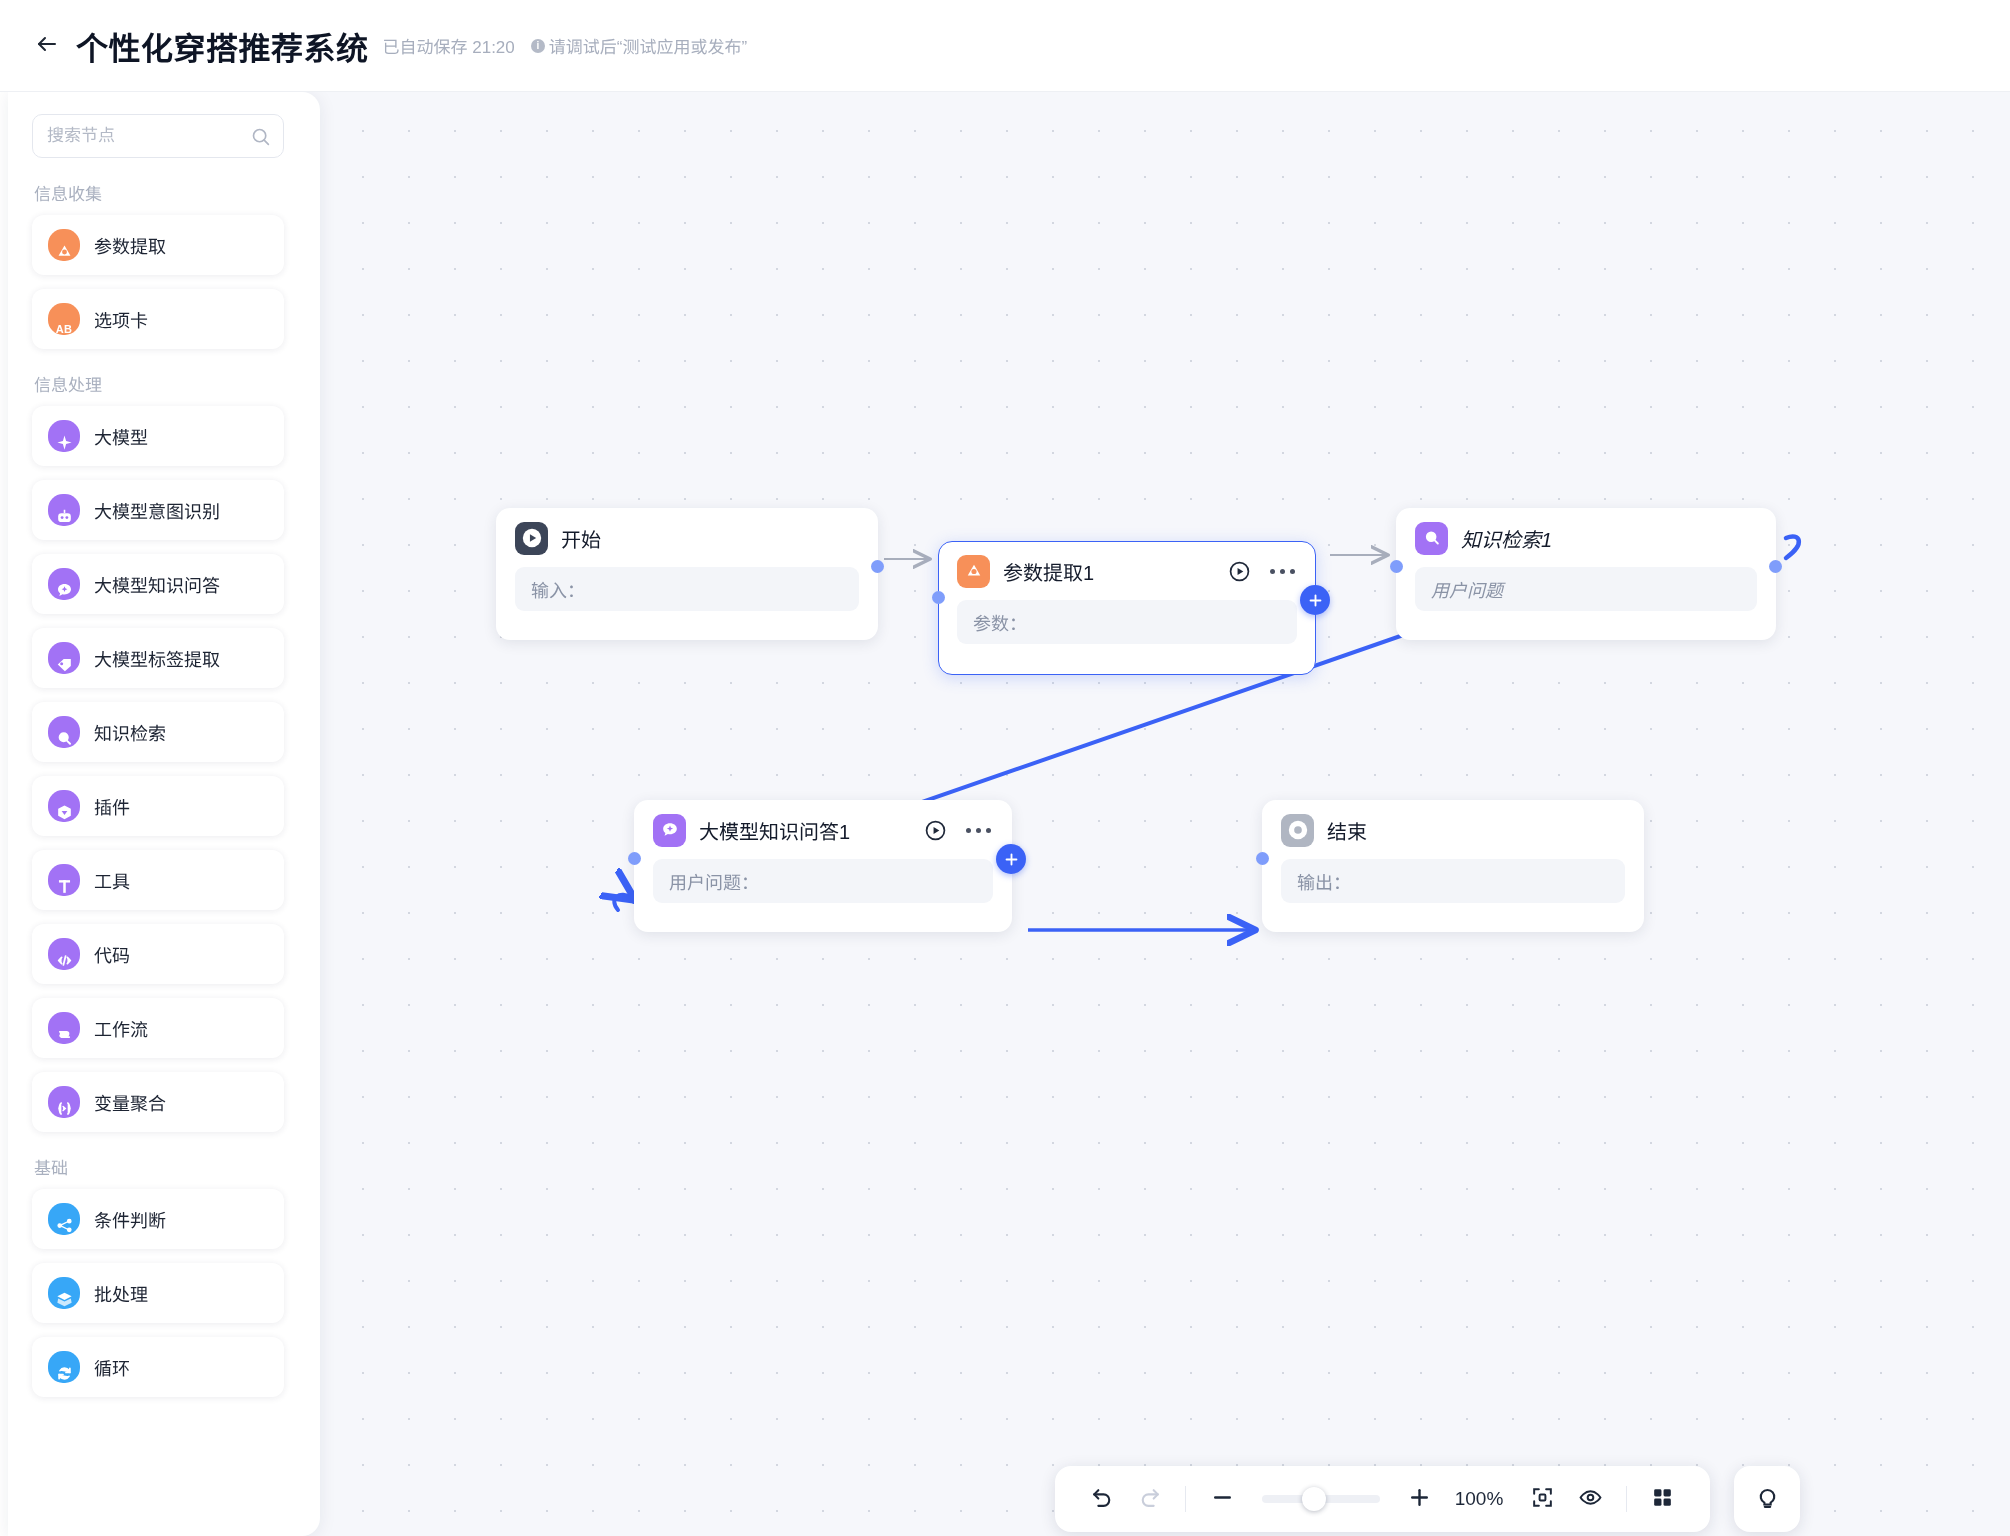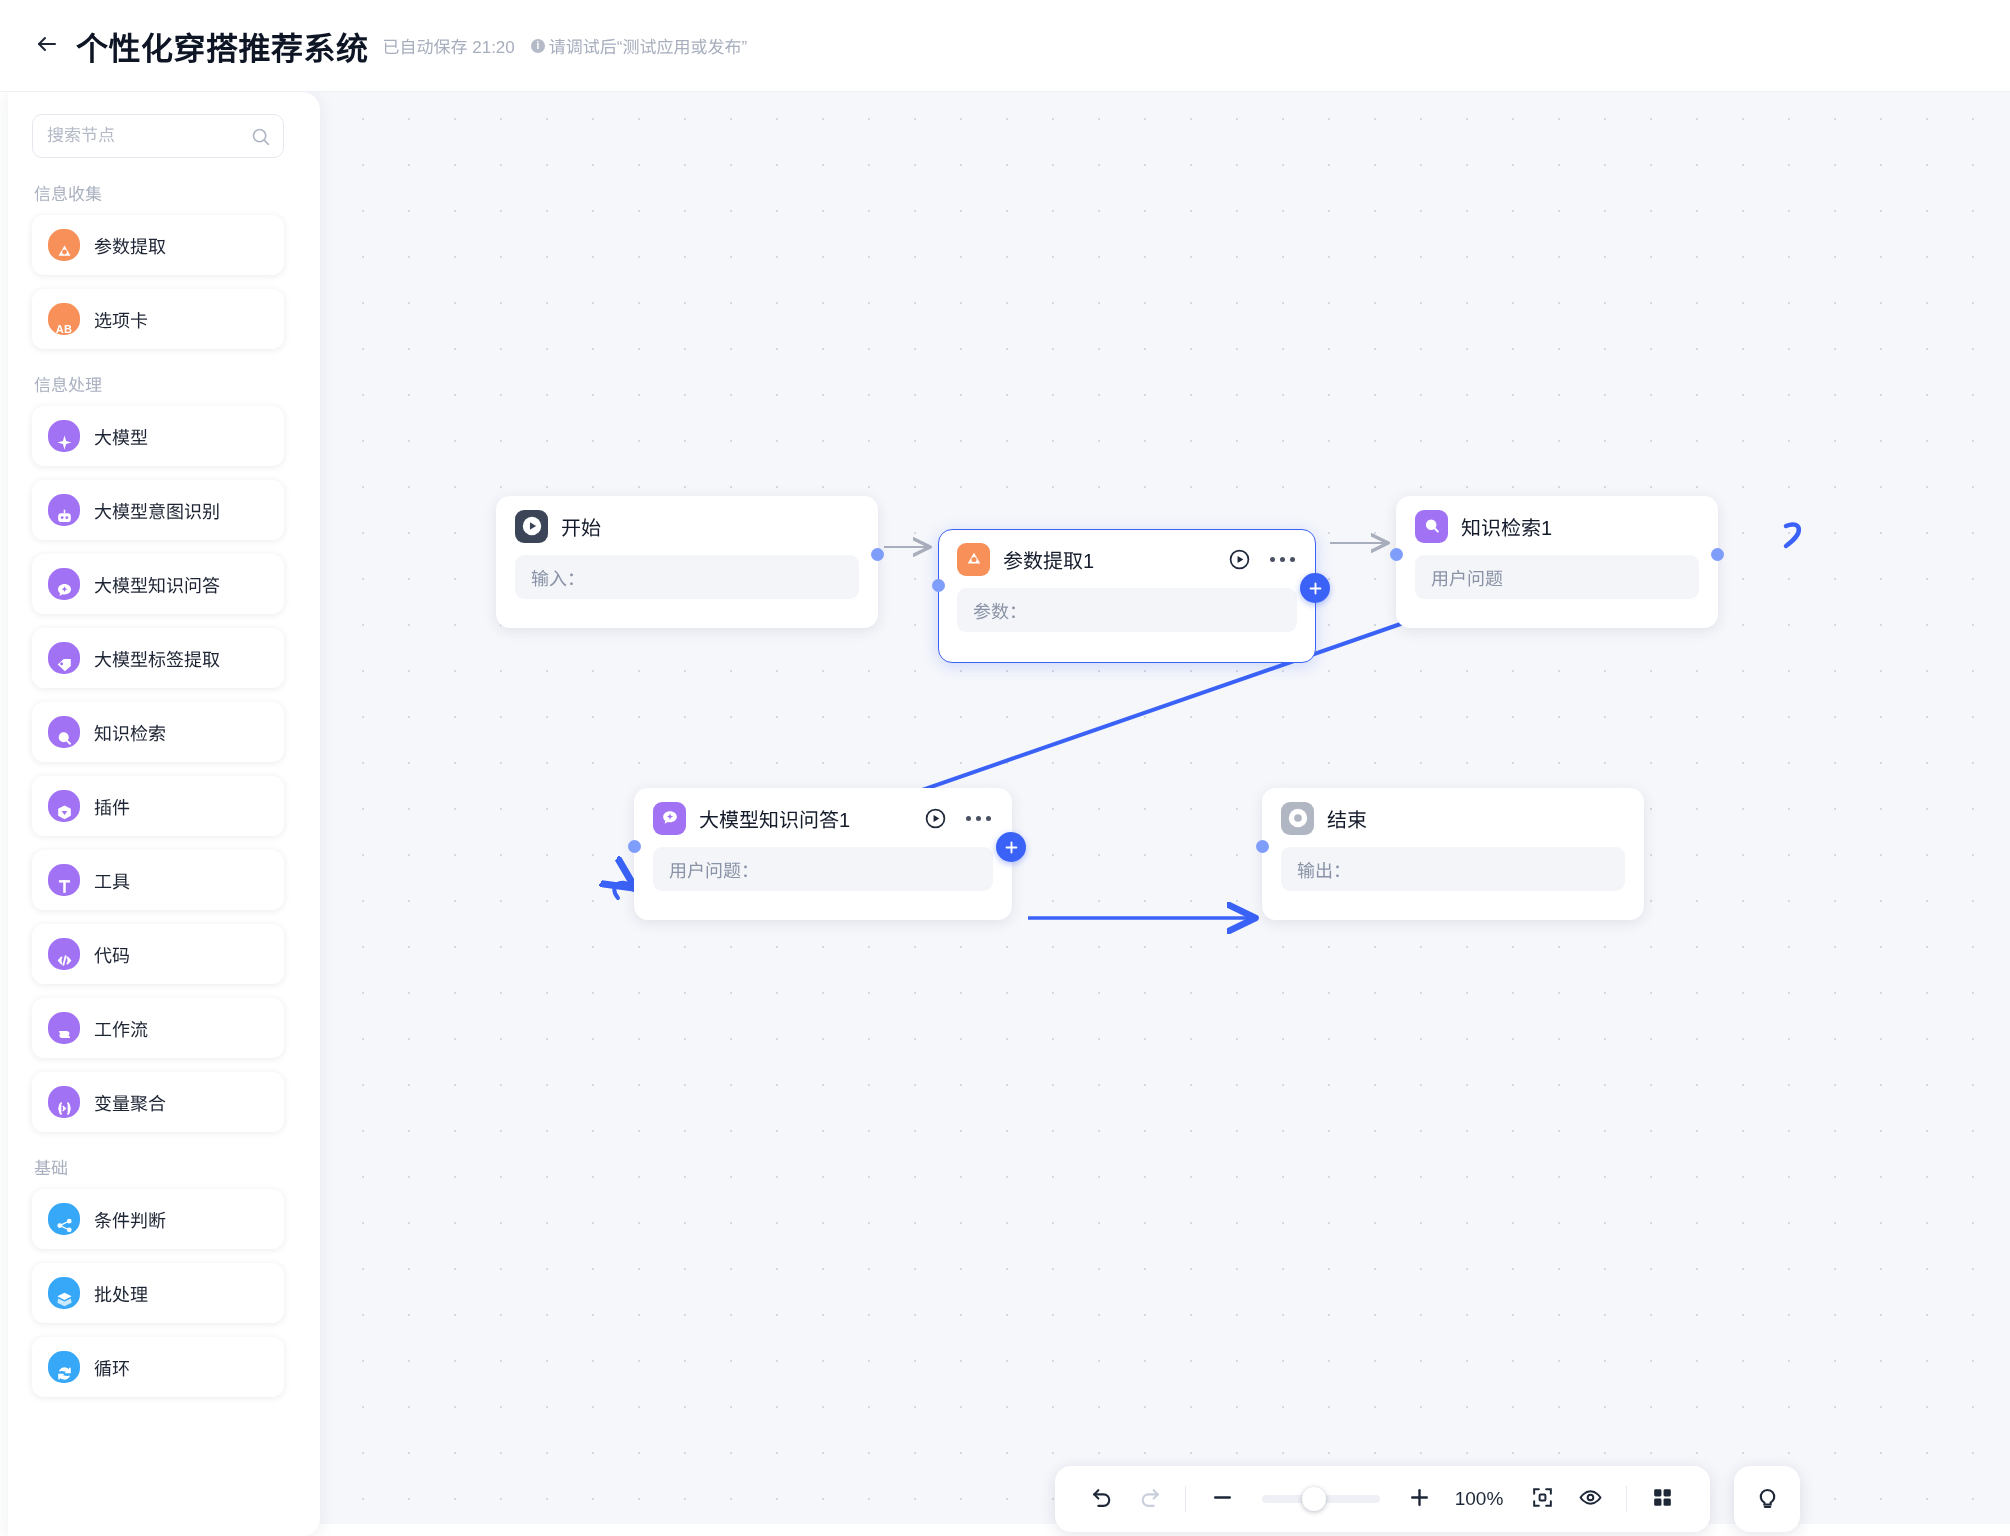--- a/index.html
+++ b/index.html
@@ -29,21 +29,21 @@
   .hint-wrap{ display:flex; align-items:center; margin-left:16px; }
   .info-dot{
     width:14px; height:14px; border-radius:50%; background:#b4bac7;
     color:#fff; font-size:10px; font-weight:700; display:flex;
     align-items:center; justify-content:center; margin-right:4px; flex:none;
   }
   .hint-text{ font-size:17px; color:#a7aebd; white-space:nowrap; }
 
   
   .canvas{
-    position:absolute; left:0; top:80px; width:2010px; height:1444px;
+    position:absolute; left:0; top:92px; width:2010px; height:1444px;
     background-color:#f6f7fb;
     background-image:radial-gradient(#d3d7e0 1.2px, transparent 1.3px);
     background-size:46px 46px; background-position:18px 16px;
     overflow:hidden;
   }
   .canvas-left-strip{
     position:absolute; left:0; top:0; width:8px; height:100%;
     background:#ffffff;
   }
 
@@ -246,21 +246,21 @@
     <div class="node-field">参数：</div>
     <span class="handle left" style="top:49px;"></span>
     <span class="plus-handle">
       <svg viewBox="0 0 24 24" fill="none" stroke-width="2.6" stroke-linecap="round">
         <line x1="12" y1="5" x2="12" y2="19"></line>
           <line x1="5" y1="12" x2="19" y2="12"></line>
       </svg>
     </span>
   </div>
 
-  <div class="node" style="left:1396px; top:416px; width:322px; height:132px;">
+  <div class="node" style="left:1396px; top:416px; width:380px; height:132px;font-style:italic;">
     <div class="node-head">
       <span class="nh-icon" style="background:#a272f5;">
         <svg viewBox="0 0 24 24" fill="none" stroke="#fff" stroke-width="2.3" stroke-linecap="round">
           <circle cx="11" cy="10.4" r="5.2"></circle>
             <line x1="15" y1="14.6" x2="19" y2="18.6"></line>
         </svg>
       </span>
       <span class="nh-title">知识检索1</span>
     </div>
     <div class="node-field">用户问题</div>

